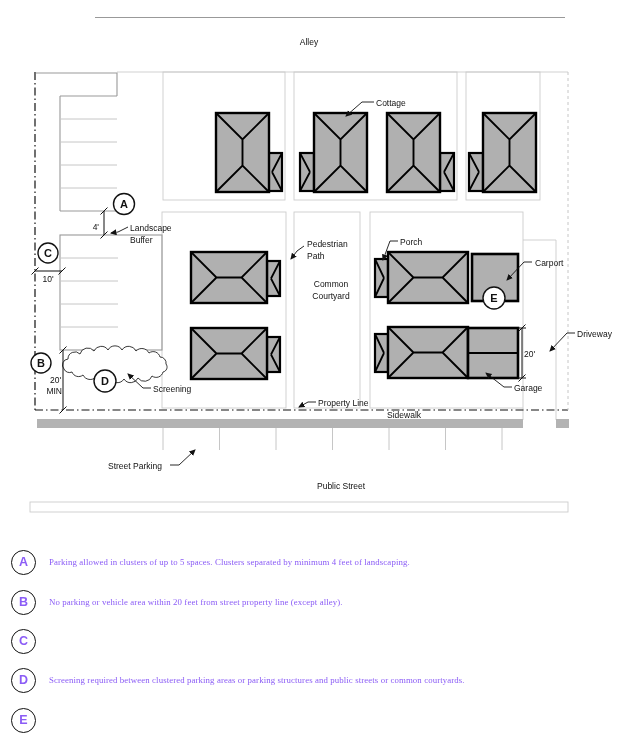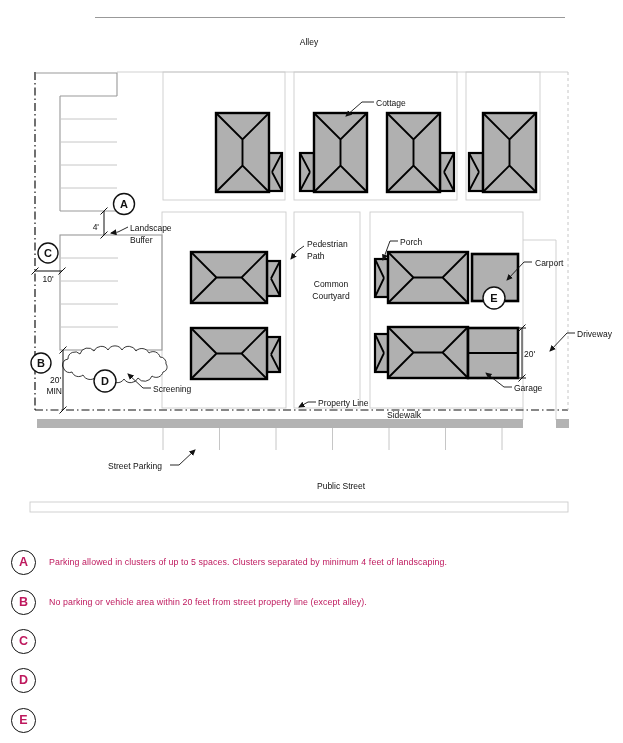--- a/index.html
+++ b/index.html
@@ -1,27 +1,27 @@
 <!DOCTYPE html>
 <html><head>
 <meta charset="utf-8">
 <style>
   html,body{margin:0;padding:0;background:#fff;}
   .page{position:relative;width:623px;height:743px;background:#fff;overflow:hidden;
-        font-family:"Liberation Sans",sans-serif;color:#be185d;}
+        font-family:"Liberation Sans",sans-serif;color:#8b5cf6;}
   .plan-svg{position:absolute;left:0;top:0;}
   .t{font:8.5px "Liberation Sans",sans-serif;fill:#111;}
   .tm{text-anchor:middle;}
   .te{text-anchor:end;}
   .mk{font:bold 11px "Liberation Sans",sans-serif;fill:#111;text-anchor:middle;}
   .notes{position:absolute;left:0;top:0;width:623px;}
   .note{position:absolute;left:11px;right:4px;height:26px;display:flex;align-items:center;}
   .note-circle{flex:none;width:23px;height:23px;border:1.7px solid #111;border-radius:50%;
                font-weight:bold;font-size:12.5px;line-height:23px;text-align:center;background:#fff;}
-  .note-text{font-size:8.8px;margin-left:13px;white-space:nowrap;letter-spacing:0.1px;}
+  .note-text{font-size:8.8px;margin-left:13px;white-space:nowrap;letter-spacing:0.1px;font-family:Liberation Serif, serif;}
 </style>
 </head>
 <body>
 
 <div class="page">
 
 <svg class="plan-svg" width="623" height="530" viewBox="0 0 623 530">
   <defs>
     <marker id="arw" markerWidth="7" markerHeight="7" refX="5.5" refY="3" orient="auto" markerUnits="userSpaceOnUse">
       <path d="M0,0 L6.5,3 L0,6 z" fill="#111"></path>
@@ -214,19 +214,20 @@
   </div>
   <div class="note" style="top:589px;">
     <span class="note-circle">B</span>
     <span class="note-text">No parking or vehicle area within 20 feet from street property line (except alley).</span>
   </div>
   <div class="note" style="top:628px;">
     <span class="note-circle">C</span>
   </div>
   <div class="note" style="top:667px;">
     <span class="note-circle">D</span>
+    <span class="note-text">Screening required between clustered parking areas or parking structures and public streets or common courtyards.</span>
   </div>
   <div class="note" style="top:707px;">
     <span class="note-circle">E</span>
   </div>
 </div>
 
 </div>
 
 </body></html>

